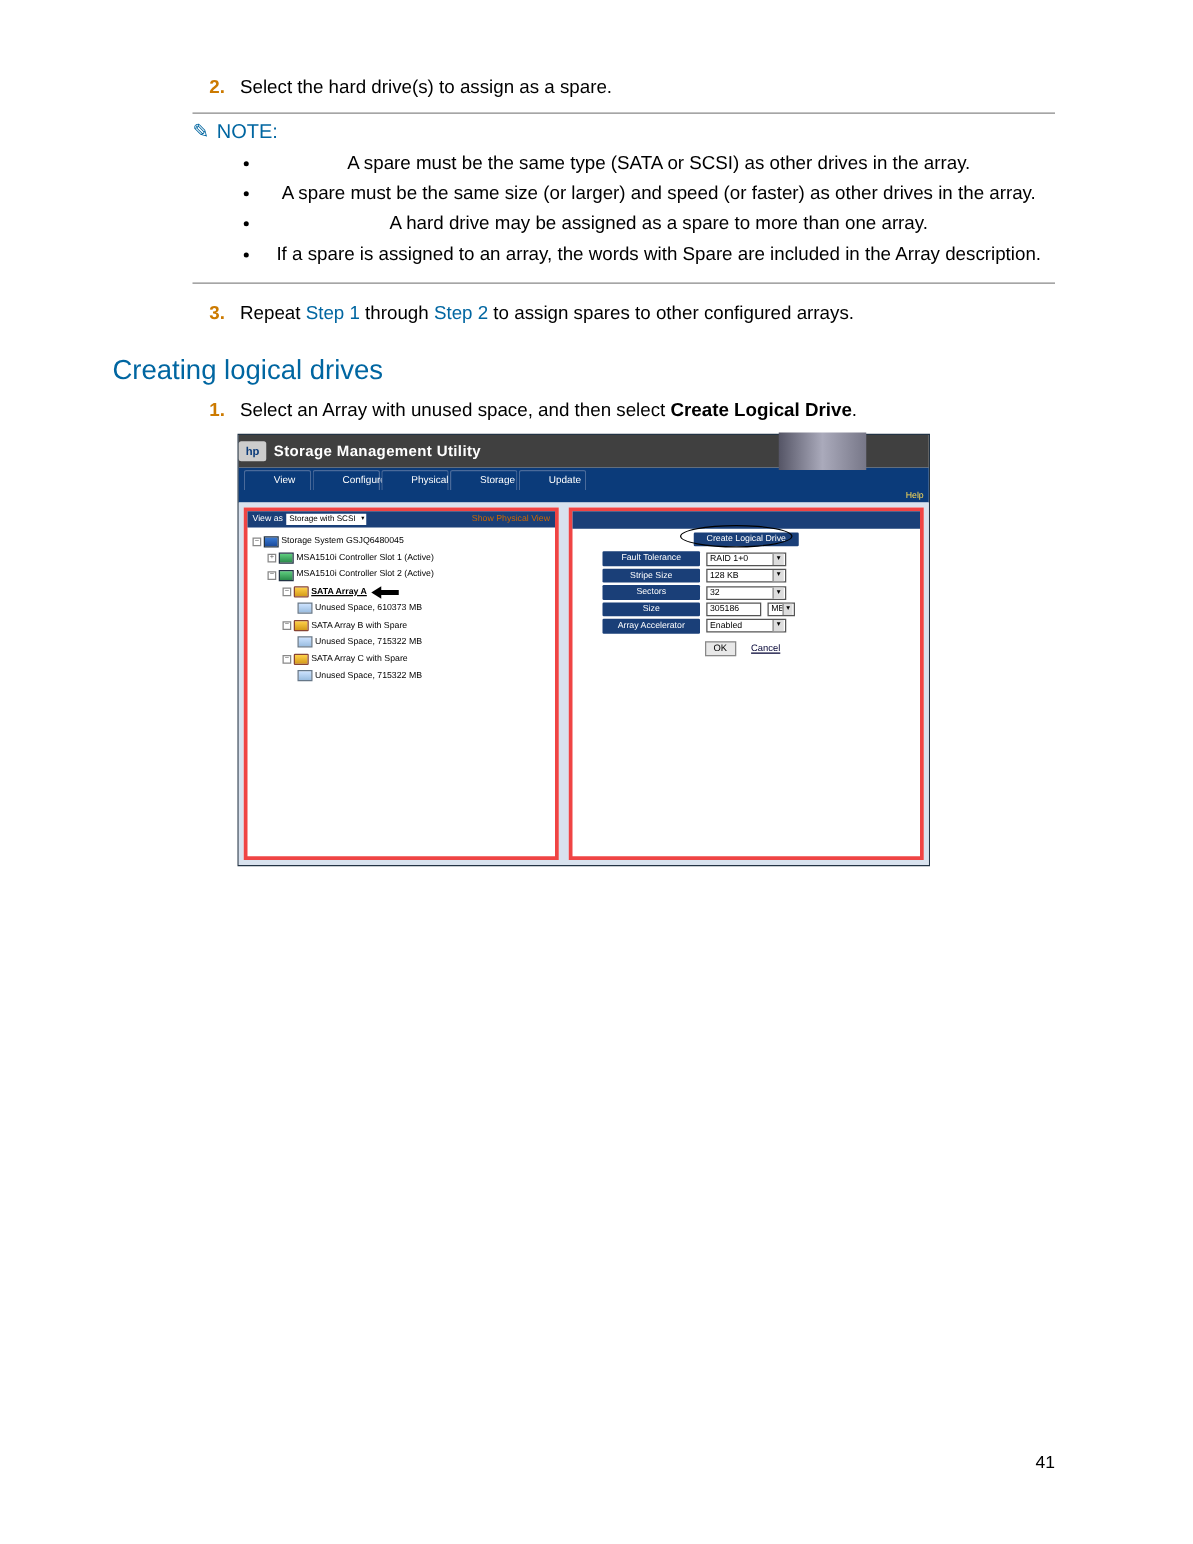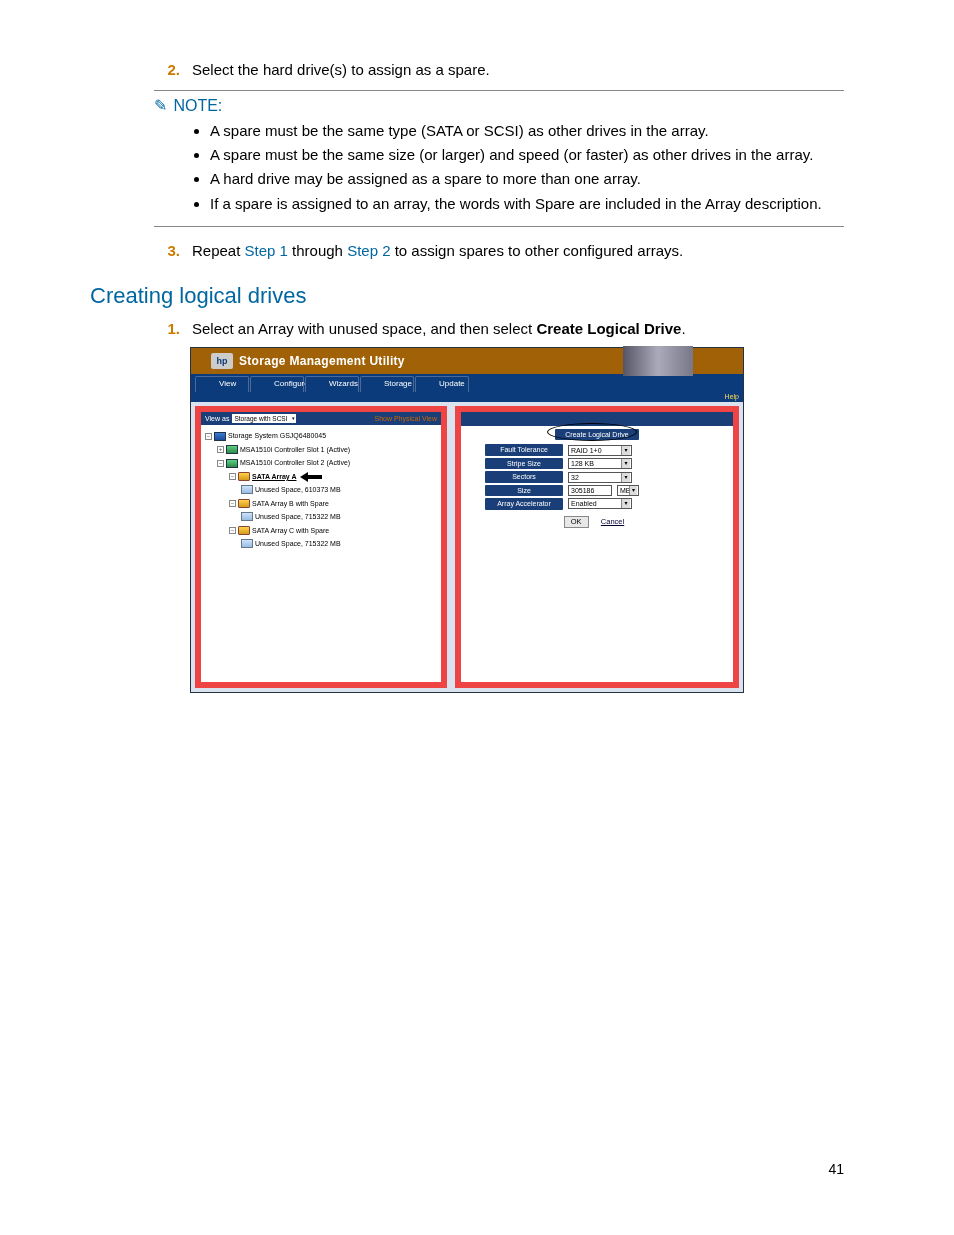--- a/index.html
+++ b/index.html
@@ -38,45 +38,45 @@
   .note-head {
     color: #0066a1;
     font-size: 16px;
     margin-bottom: 4px;
     display: flex;
     align-items: center;
     gap: 6px;
   }
   .note-icon { font-size: 16px; color: #0066a1; }
   .note-list { list-style: disc; padding-left: 56px; }
-  .note-list li { margin-bottom: 4px; }
+  .note-list li { margin-bottom: 4px; text-align: center; }
   .italic { }
   .step-link { color: #0066a1; }
   .h2 {
     color: #0066a1;
     font-size: 22px;
     font-weight: normal;
     margin: 20px 0 8px 0;
   }
   .bold { font-weight: bold; }
 
   
   .app {
     margin: 8px 0 0 100px;
     width: 554px;
     border: 1px solid #234;
     font-size: 8px;
     background: #fff;
   }
   .app-titlebar {
-    background: #a16207;
+    background: #404040;
     color: #fff;
     display: flex;
     align-items: center;
-    padding: 4px 20px;
+    padding: 4px 0;
     height: 26px;
     position: relative;
   }
   .hp-logo {
     width: 22px; height: 16px;
     background: #ccc;
     border-radius: 2px;
     margin-right: 6px;
     display: flex; align-items: center; justify-content: center;
     color: #0b3b7a; font-weight: bold; font-size: 9px;
@@ -115,21 +115,21 @@
     padding-right: 4px;
   }
   .app-body {
     display: flex;
     background: #d9e2ee;
     height: 290px;
   }
   .panel {
     background: #fff;
     margin: 4px;
-    border: 6px solid #ef4444;
+    border: 3px solid #ef4444;
     flex: 1;
   }
   .panel.left { flex: 0 0 252px; }
   .panel-head {
     background: #1a3f78;
     color: #fff;
     font-size: 7px;
     padding: 2px 4px;
     display: flex;
     justify-content: space-between;
@@ -286,21 +286,21 @@
 
   <div class="app">
     <div class="app-titlebar">
       <div class="hp-logo">hp</div>
       <div class="app-title">Storage Management Utility</div>
       <div class="title-img"></div>
     </div>
     <div class="tabbar">
       <div class="tab">View</div>
       <div class="tab">Configure</div>
-      <div class="tab">Wizards</div>
+      <div class="tab">Physical</div>
       <div class="tab">Storage</div>
       <div class="tab">Update</div>
     </div>
     <div class="below-tabs"><span>Help</span></div>
     <div class="app-body">
       <div class="panel left">
         <div class="panel-head">
           <div class="vas">
             <span>View as</span>
             <span class="vas-sel">Storage with SCSI</span>

